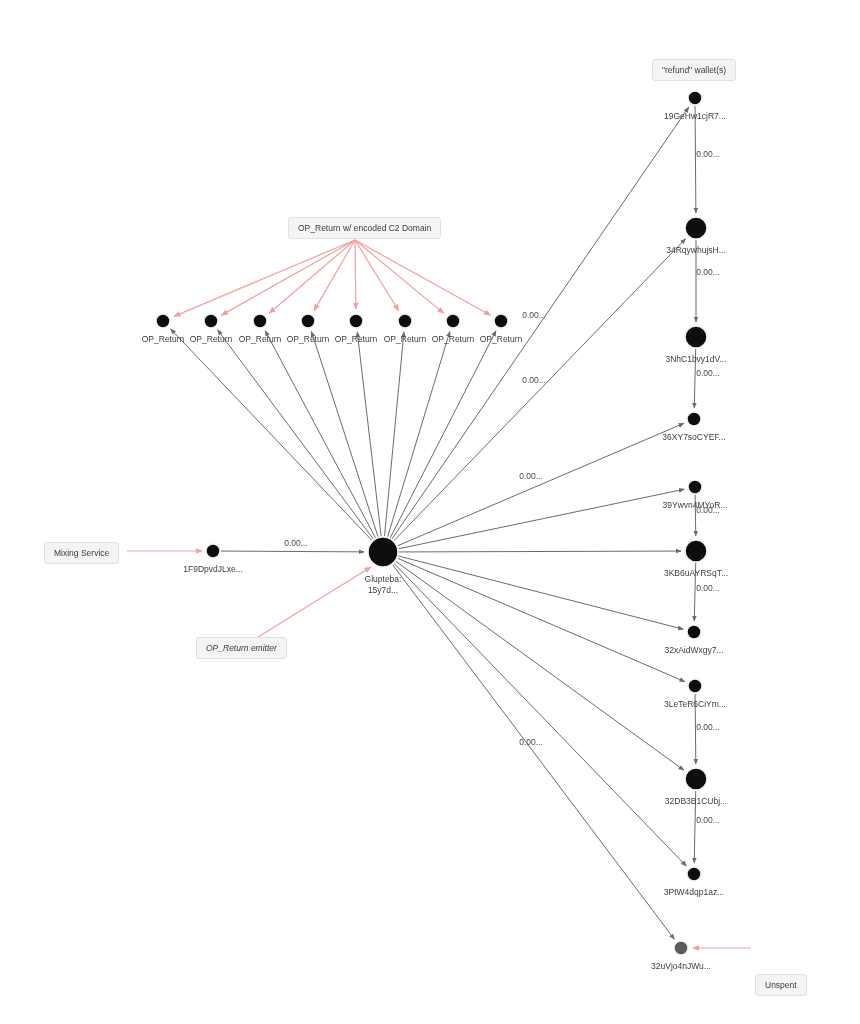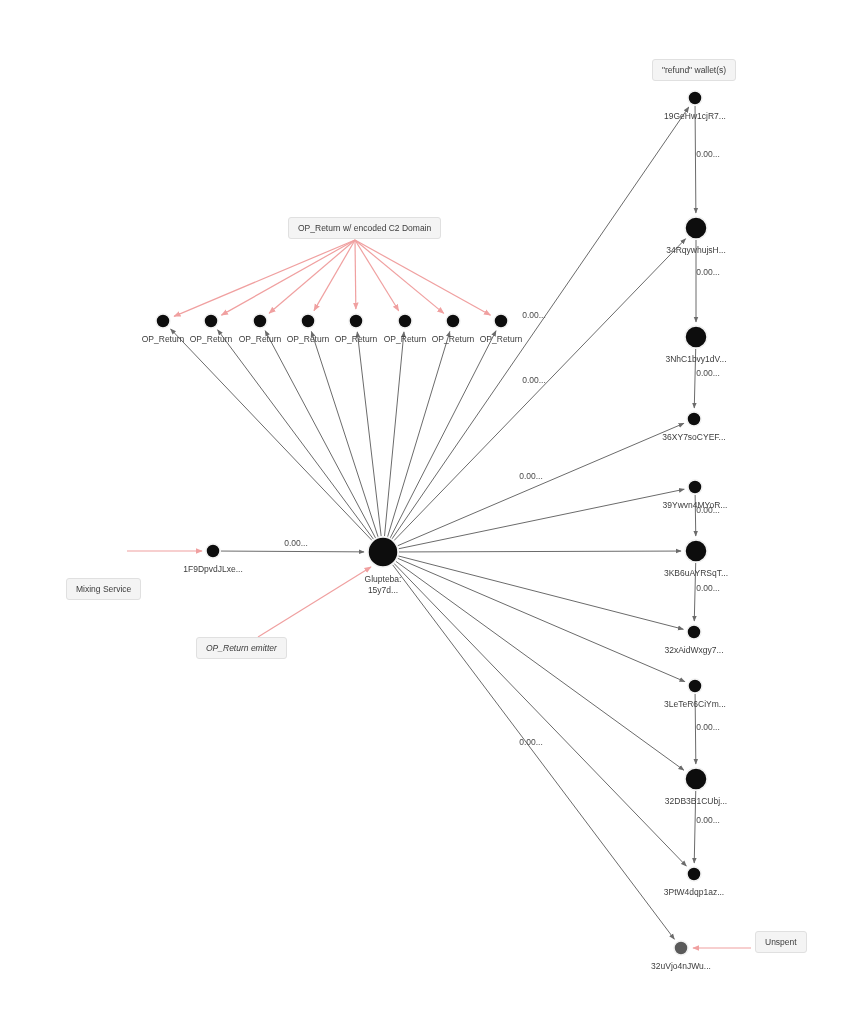--- a/index.html
+++ b/index.html
@@ -179,17 +179,17 @@
         <text x="708" y="374" class="edge-label">0.00...</text>
         <text x="708" y="511" class="edge-label">0.00...</text>
         <text x="708" y="589" class="edge-label">0.00...</text>
         <text x="708" y="728" class="edge-label">0.00...</text>
         <text x="708" y="821" class="edge-label">0.00...</text>
       </g>
   </svg>
   <div id="layer-annot-boxes">
       <div class="annot-box" style="left: 652px; top: 59px;">"refund" wallet(s)</div>
       <div class="annot-box" style="left: 288px; top: 217px;">OP_Return w/ encoded C2 Domain</div>
-      <div class="annot-box" style="left: 66px; top: 542px; margin-top: 36px;">Mixing Service</div>
+      <div class="annot-box" style="left: 44px; top: 542px;">Mixing Service</div>
       <div class="annot-box" style="left: 196px; top: 637px; font-style: italic;">OP_Return emitter</div>
-      <div class="annot-box" style="left: 755px; top: 931px;">Unspent</div>
+      <div class="annot-box" style="left: 755px; top: 974px;">Unspent</div>
     </div>
 </div>
 
 </body></html>

